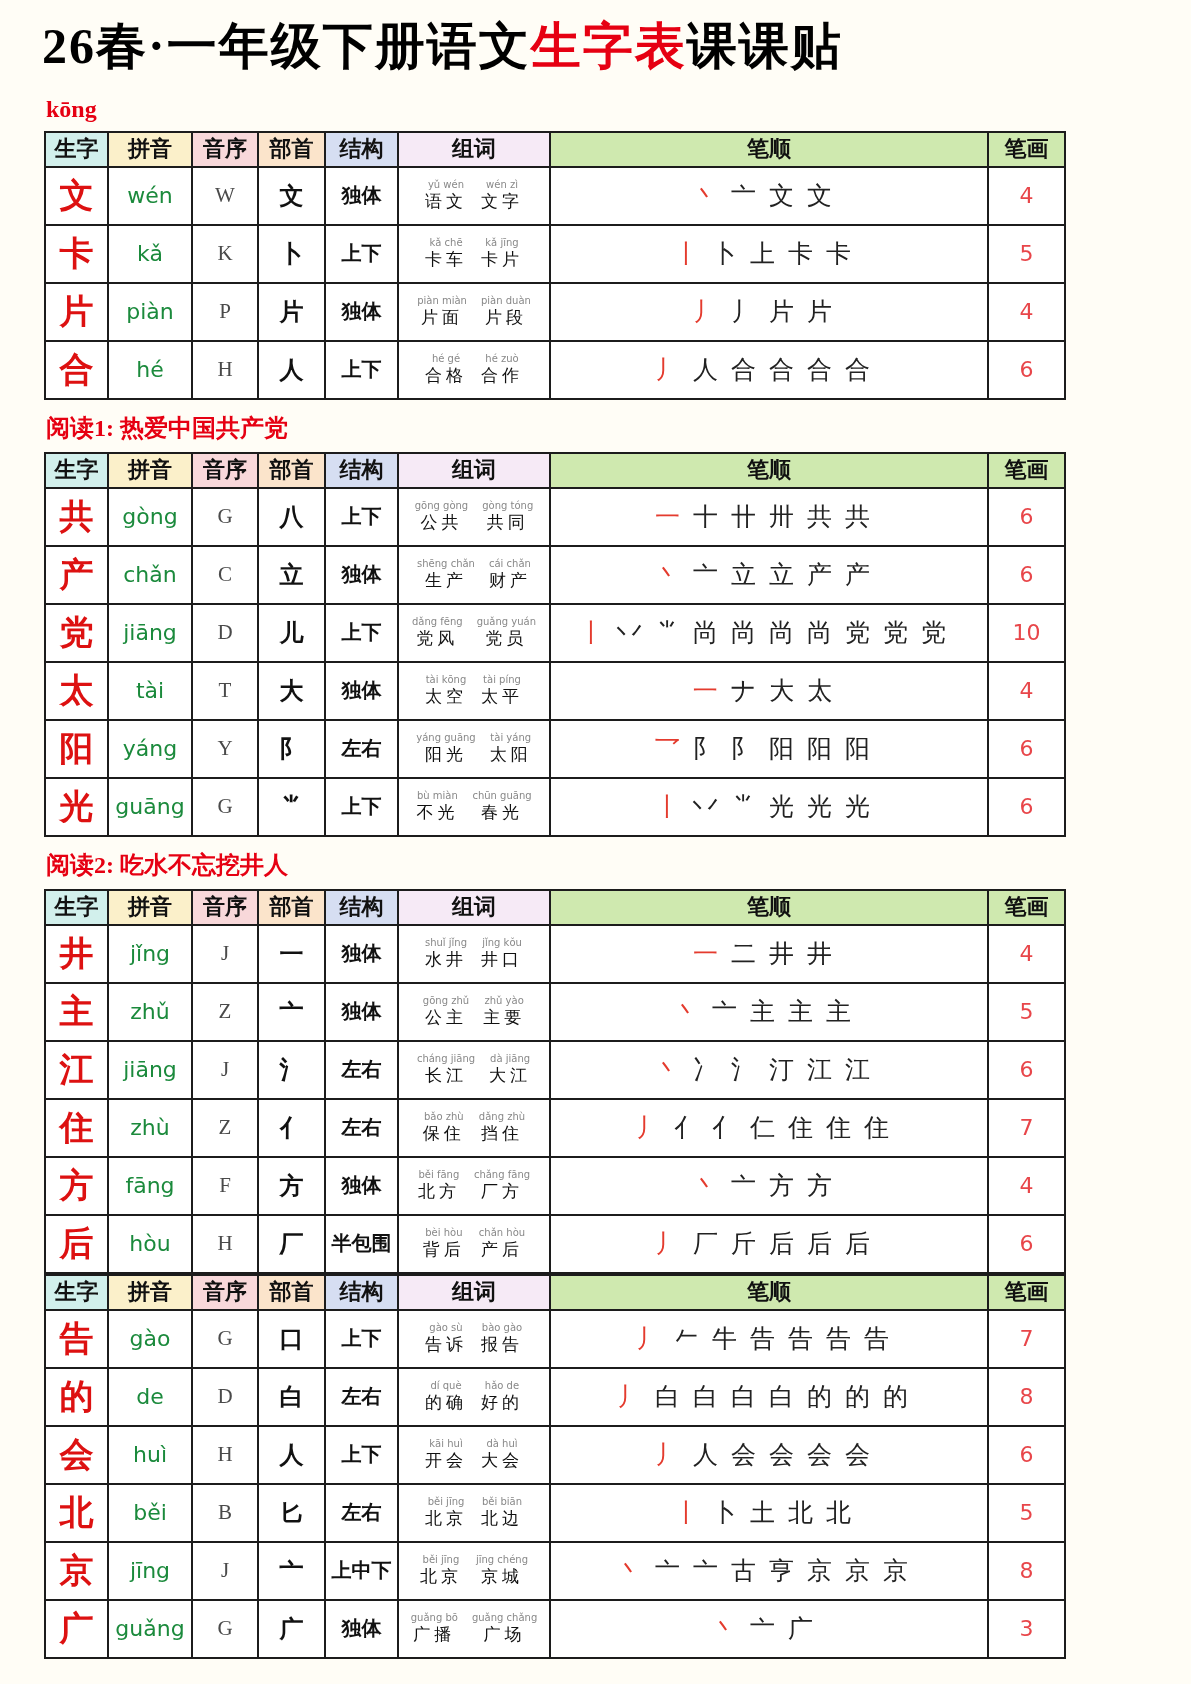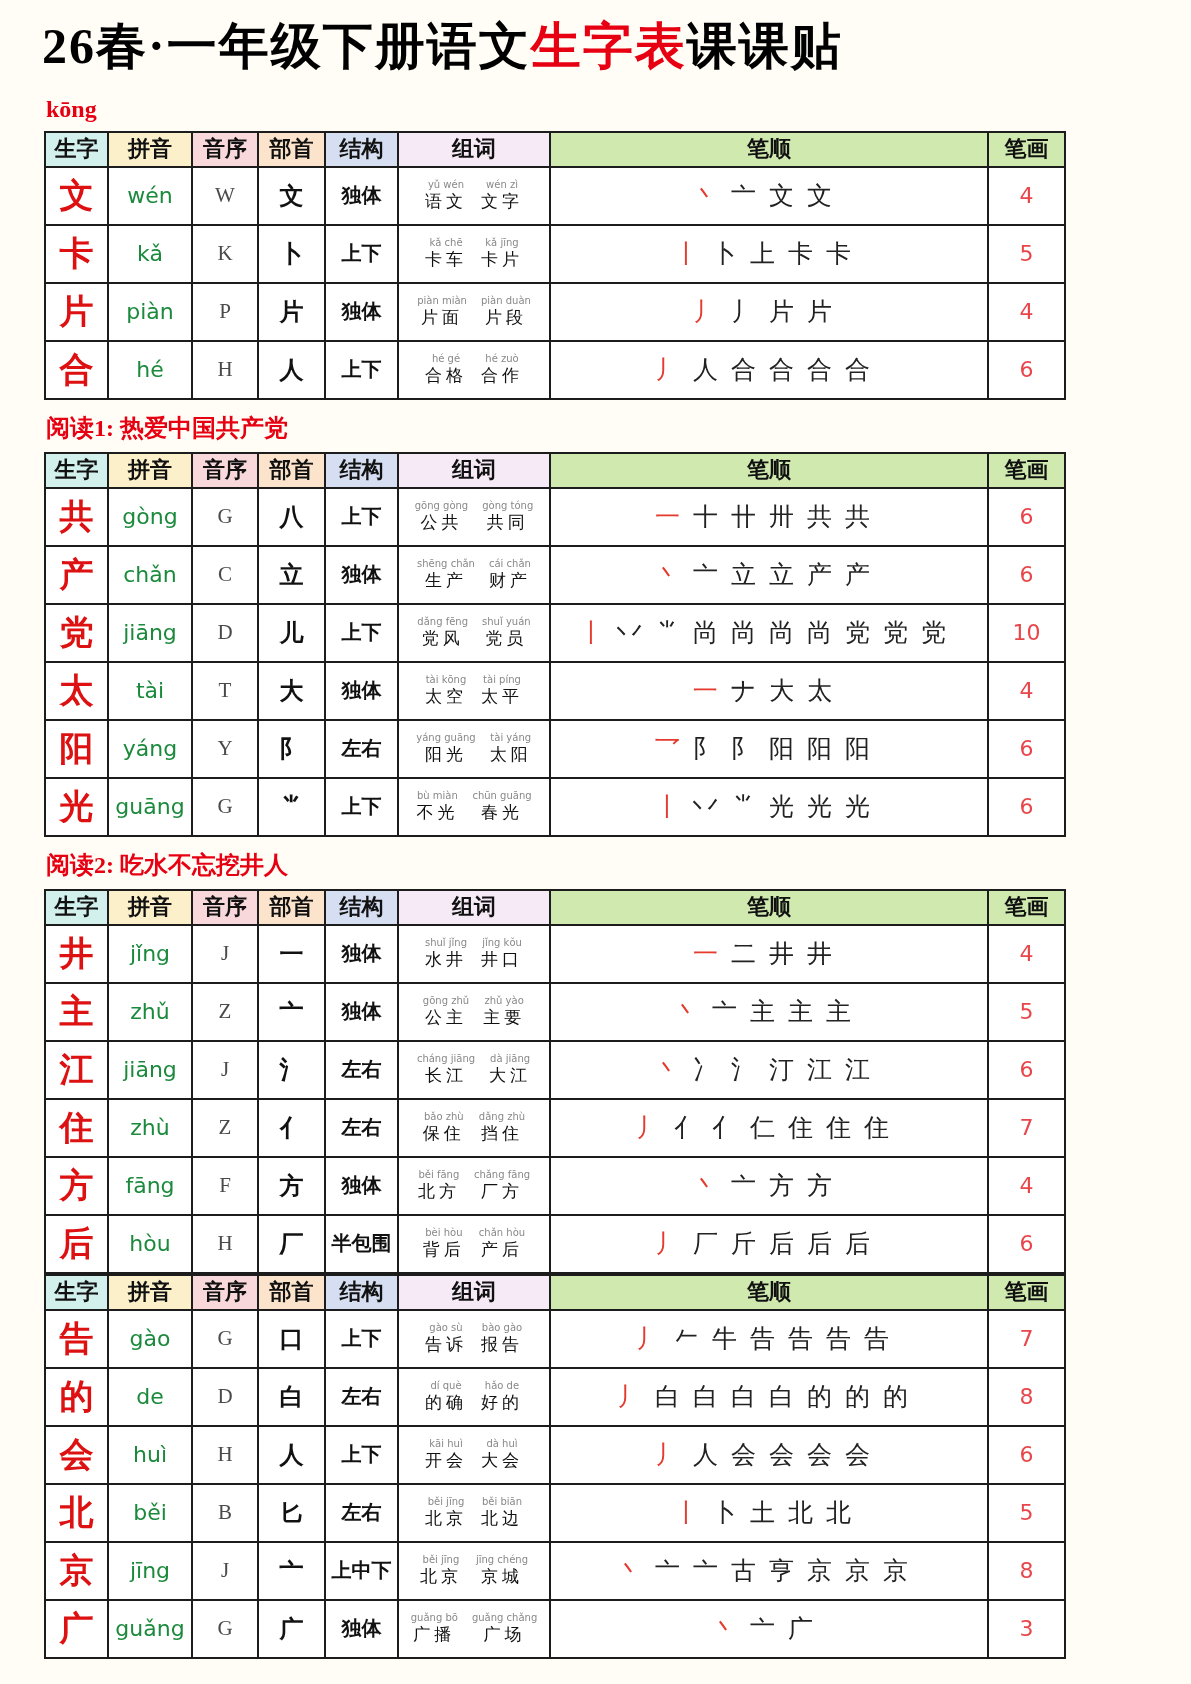--- a/index.html
+++ b/index.html
@@ -178,21 +178,21 @@
             <td class="c-words"><span class="wb"><div class="py">shēng chǎn</div><div class="wd">生产</div></span><span class="wb"><div class="py">cái chǎn</div><div class="wd">财产</div></span></td>
             <td class="c-strokes"><span class="stroke first">丶</span><span class="stroke">亠</span><span class="stroke">立</span><span class="stroke">立</span><span class="stroke">产</span><span class="stroke">产</span></td>
             <td class="c-count">6</td>
           </tr>
           <tr>
             <td class="c-char">党</td>
             <td class="c-pinyin">jiāng</td>
             <td class="c-initial">D</td>
             <td class="c-radical">儿</td>
             <td class="c-structure">上下</td>
-            <td class="c-words"><span class="wb"><div class="py">dǎng fēng</div><div class="wd">党风</div></span><span class="wb"><div class="py">shuǐ yuán</div><div class="wd">党员</div></span></td>
+            <td class="c-words"><span class="wb"><div class="py">dǎng fēng</div><div class="wd">党风</div></span><span class="wb"><div class="py">guǎng yuán</div><div class="wd">党员</div></span></td>
             <td class="c-strokes"><span class="stroke first">丨</span><span class="stroke">丷</span><span class="stroke">⺌</span><span class="stroke">尚</span><span class="stroke">尚</span><span class="stroke">尚</span><span class="stroke">尚</span><span class="stroke">党</span><span class="stroke">党</span><span class="stroke">党</span></td>
             <td class="c-count">10</td>
           </tr>
           <tr>
             <td class="c-char">太</td>
             <td class="c-pinyin">tài</td>
             <td class="c-initial">T</td>
             <td class="c-radical">大</td>
             <td class="c-structure">独体</td>
             <td class="c-words"><span class="wb"><div class="py">tài kōng</div><div class="wd">太空</div></span><span class="wb"><div class="py">tài píng</div><div class="wd">太平</div></span></td>

